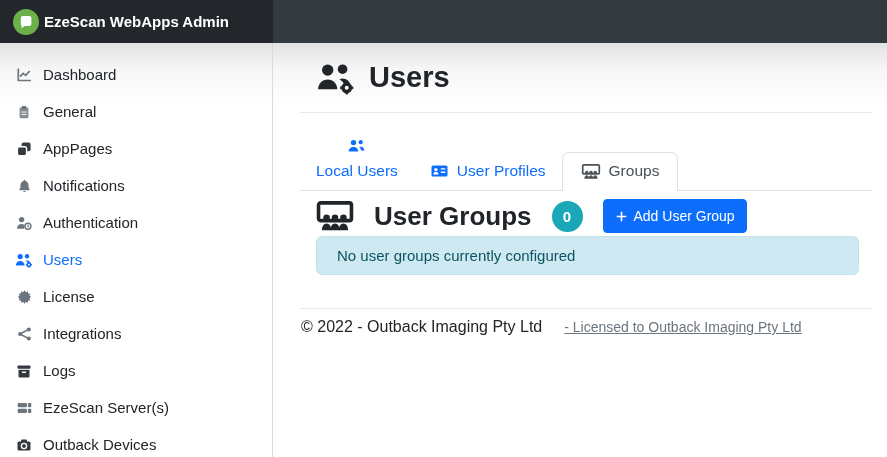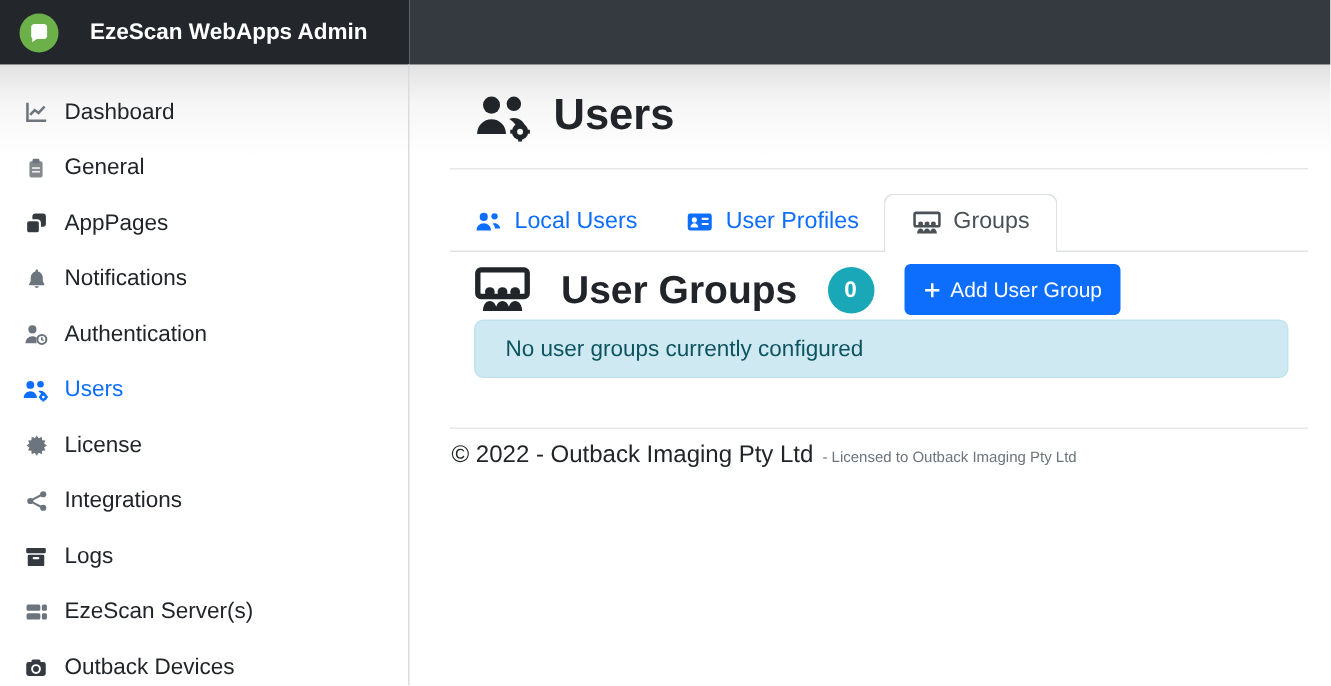--- a/index.html
+++ b/index.html
@@ -6,21 +6,21 @@
   html,body { margin:0; padding:0; }
   body {
     width:887px; height:457px; overflow:hidden;
     font-family:"Liberation Sans", sans-serif;
     background:#ffffff; color:#212529;
   }
   
   .header { display:flex; height:43px; }
   .brand {
     width:273px; background:#23272b; color:#fff;
-    display:flex; align-items:center; gap:20px;
+    display:flex; align-items:center; gap:4px;
     padding-left:12px; font-size:15px; font-weight:600; cursor:pointer;
   }
   .header-rest { flex:1; background:#343a40; }
 
   
   .content {
     display:flex; height:414px;
     background:linear-gradient(to bottom,#e2e2e2 0px,#f6f6f6 26px,#ffffff 62px);
   }
 
@@ -38,21 +38,21 @@
   .main { flex:1; padding:12px 15px 0 27px; }
   .page-head { display:flex; align-items:center; gap:13px; margin-left:16px; color:#212529; height:44px; }
   .page-head h1 { font-size:29px; font-weight:700; margin:0; }
   hr.rule { border:none; border-top:1px solid #e7e7e7; margin:13px 0 0 0; }
 
   .tabs { display:flex; align-items:flex-end; border-bottom:1px solid #dee2e6; margin-top:16px; padding-left:16px; }
   .tab {
     display:flex; align-items:center; gap:8px; font-size:15.5px; color:#0d6efd;
     padding:9px 16px 10px 16px; cursor:pointer; white-space:nowrap;
   }
-  .tab:first-child { padding-left:0; }
+  .tab:first-child { padding-left:0;flex-direction:column; }
   .tab.active {
     background:#fff; border:1px solid #dee2e6; border-bottom:none;
     border-radius:7px 7px 0 0; color:#495057; margin-bottom:-1px;
     padding:9px 18px 11px 18px;
     justify-content:space-between;
   }
 
   .sec-head { display:flex; align-items:center; gap:20px; margin:8px 0 0 16px; }
   .sec-head h2 { font-size:26px; font-weight:700; color:#212529; margin:0; white-space:nowrap; }
   .badge {
@@ -66,21 +66,21 @@
   }
   .annotation { border:5px solid #df2327; padding:3px; margin-left:-2px; flex:none; }
 
   .alert {
     margin:3px 13px 0 16px; background:#cfe9f2; border:1px solid #c2e3ee;
     border-radius:6px; color:#0c5460; font-size:15px; padding:10px 20px;
   }
 
   .footer-rule { border:none; border-top:1px solid #e7e7e7; margin:33px 0 0 0; }
   .footer-line { margin:9px 0 0 1px; font-size:16px; color:#212529; }
-  .lic { font-size:10px; color:#6c757d; margin-left:6px; }
+  .lic { font-size:14px; color:#6c757d; margin-left:22px;text-decoration:underline; }
   svg { display:block; }
 </style>
 </head>
 <body>
 
 <div class="header">
   <div class="brand">
     <span>
       <svg width="28" height="28" viewBox="0 0 28 28">
         <circle cx="14" cy="14" r="13" fill="#6cb04a"></circle>

